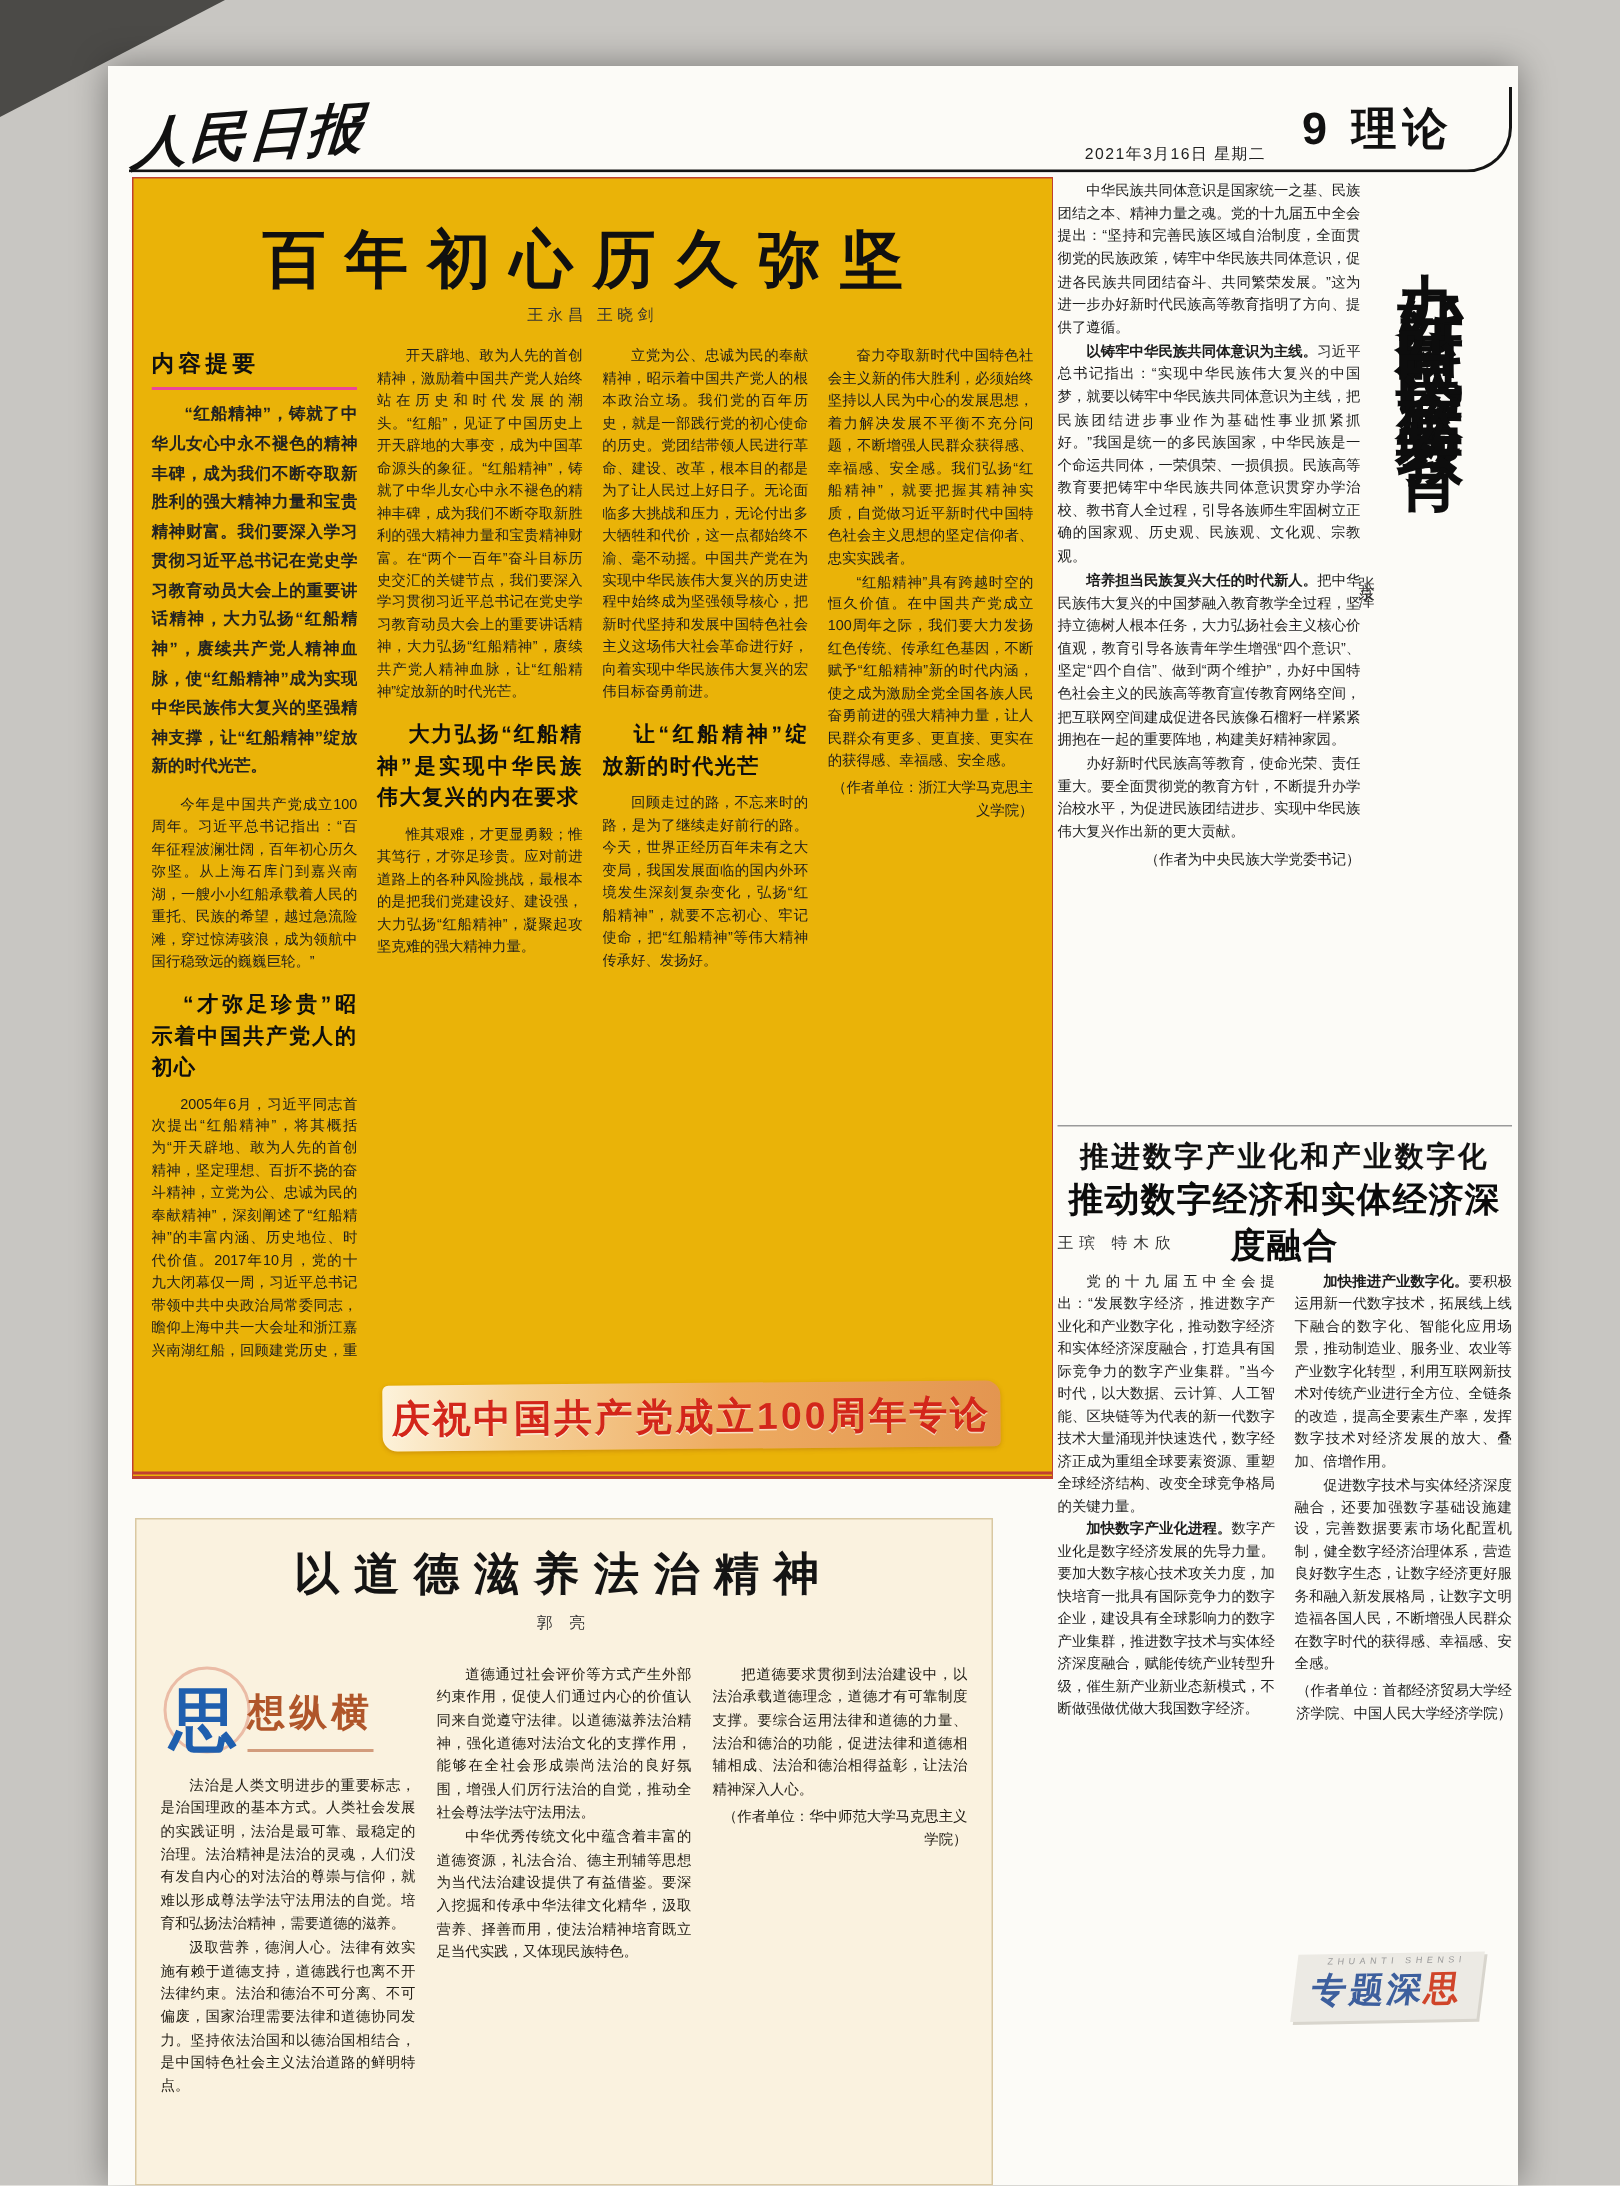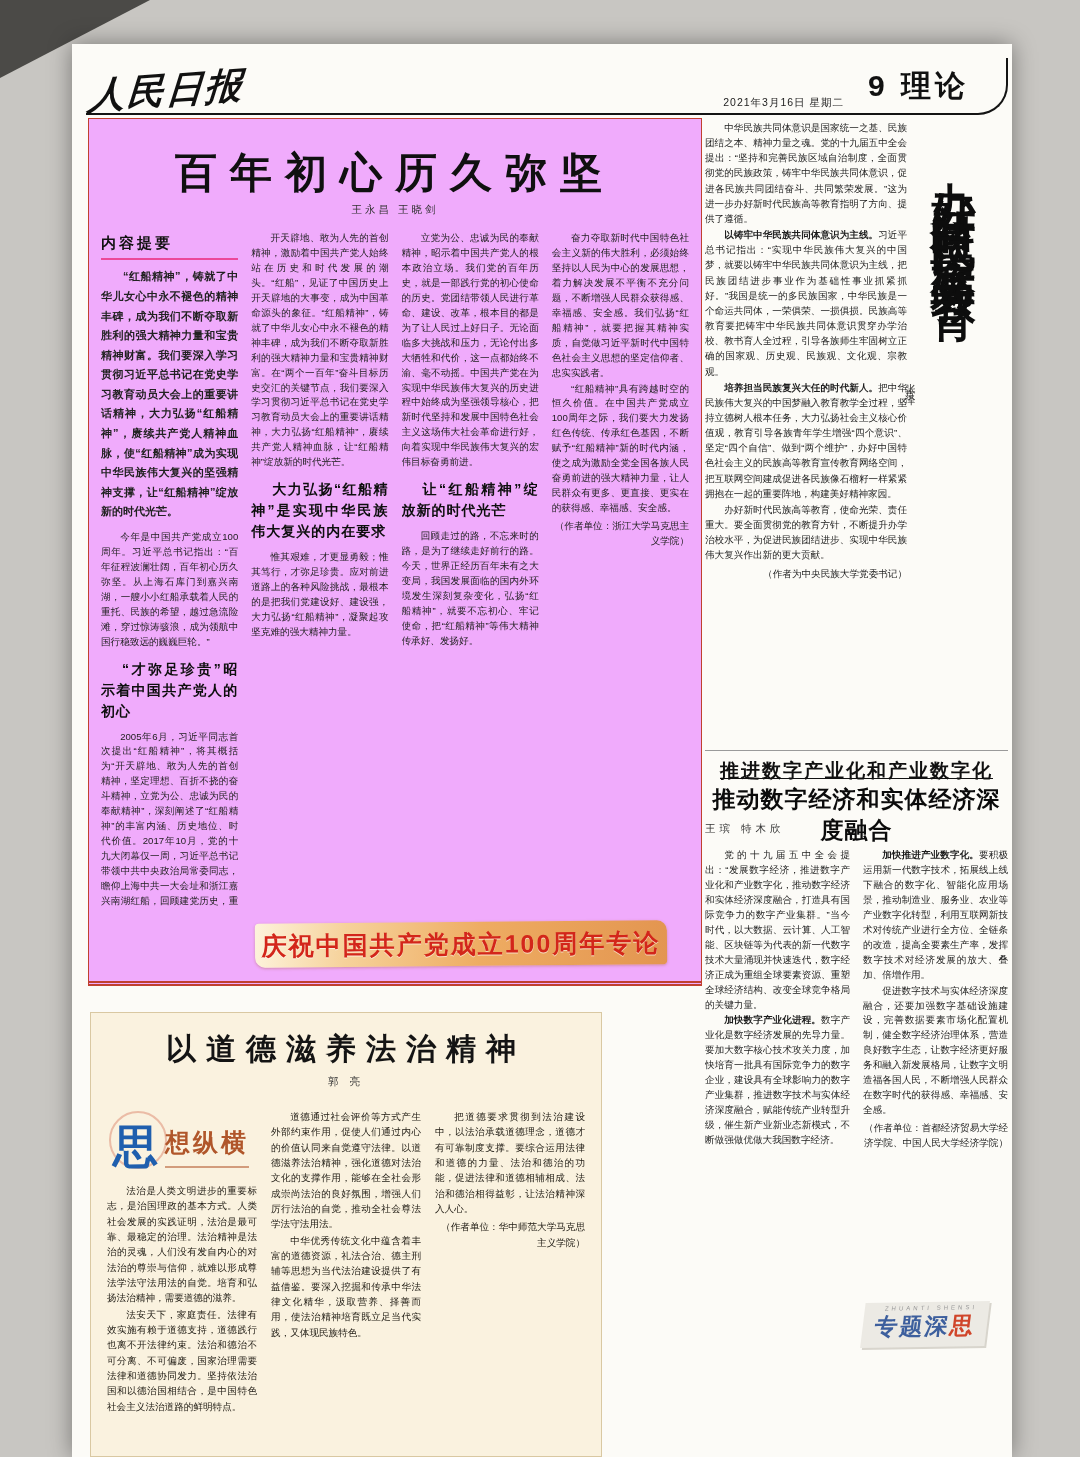--- a/index.html
+++ b/index.html
@@ -18,21 +18,21 @@
   .mast-logo { position:absolute; left:16px; top:22px; font-size:37px; font-weight:900;
      font-style:italic; font-family:"DejaVu Serif", serif; letter-spacing:2px;
      transform:rotate(-4deg) skewX(-8deg); color:#111; }
   .mast-date { position:absolute; left:560px; top:52px; width:212px; text-align:right;
      font-size:10.5px; color:#222; letter-spacing:1px; }
   .mast-page { position:absolute; left:796px; top:22px; width:132px; font-size:30px;
      font-weight:900; color:#111; letter-spacing:4px; }
 
   
   .redbox { position:absolute; left:16px; top:74px; width:614px; height:868px;
-     border:1.5px solid #c04030; border-bottom:5px double #c04030; background:#f0abfc; }
+     border:1.5px solid #c04030; border-bottom:5px double #c04030; background:#eab308; }
   .main-title { position:absolute; left:0; top:26px; width:100%; text-align:center;
      font-size:42px; font-weight:900; letter-spacing:13px; color:#101010;
      font-family:"Liberation Sans", sans-serif; }
   .main-byline { position:absolute; left:0; top:84px; width:100%; text-align:center;
      font-size:10.5px; color:#333; letter-spacing:3px; }
   .cols { position:absolute; left:12px; right:12px; top:112px; bottom:74px;
      display:flex; gap:13px; }
   .col { flex:1; overflow:hidden; font-size:9.6px; line-height:1.56; text-align:justify;
      color:#1d1d1d; }
   .col p { text-indent:2em; margin-bottom:1px; }
@@ -62,39 +62,39 @@
      font-size:11px; letter-spacing:6px; color:#333; }
   .minzu-vtitle { position:absolute; left:851px; top:102px; height:568px;
      writing-mode:vertical-rl; font-size:45px; font-weight:900; letter-spacing:11px;
      color:#0d0d0d; font-family:"Liberation Serif", serif; }
 
   
   .digital-rule { position:absolute; left:633px; top:706px; width:303px;
      border-top:1px solid #9a9a9a; }
   .digital-kicker { position:absolute; left:633px; top:714px; width:303px; text-align:center;
      font-size:19px; font-weight:800; letter-spacing:2px; color:#111;
-     font-family:"Liberation Serif", serif;text-decoration:underline; }
+     font-family:"Liberation Serif", serif; }
   .digital-title { position:absolute; left:629px; top:740px; width:311px; text-align:center;
      font-size:23px; font-weight:900; letter-spacing:1px; color:#0b0b0b; }
   .digital-byline { position:absolute; left:633px; top:778px; width:303px; 
      font-size:10.5px; letter-spacing:4px; color:#333; }
   .digital-body { position:absolute; left:633px; top:804px; width:303px; height:600px;
      overflow:hidden; column-count:2; column-gap:13px; font-size:9.6px; line-height:1.56;
      text-align:justify; color:#1d1d1d; }
   .digital-body p { text-indent:2em; margin-bottom:1px; }
   .ztss-wrap { position:absolute; left:768px; top:1254px; width:170px; height:52px;
      background:#fcfbf7; display:flex; align-items:center; justify-content:center; }
   .ztss { transform:skewX(-8deg) rotate(-1deg); background:#eceae4; padding:3px 12px 5px;
      box-shadow:2px 2px 0 #d8d5cd; text-align:center; }
   .ztss-sub { font-size:6px; color:#9a9a9a; letter-spacing:3px; text-align:right; }
   .ztss-main { font-size:23px; font-weight:900; letter-spacing:2px; }
   .ztss-blue { color:#3d5f9d; } .ztss-red { color:#d0452a; }
 
   
-  .cream { position:absolute; left:18px; top:968px; width:512px; height:445px;
+  .cream { position:absolute; left:18px; top:968px; width:572px; height:445px;
      background:#faf2df; border:1px solid #d9c8a2; }
   .cream-title { position:absolute; left:0; top:16px; width:100%; text-align:center;
      font-size:30px; font-weight:900; letter-spacing:10px; color:#141414; }
   .cream-byline { position:absolute; left:0; top:62px; width:100%; text-align:center;
      font-size:10.5px; letter-spacing:4px; color:#333; }
   .cream-cols { position:absolute; left:16px; right:16px; top:96px; bottom:4px;
      display:flex; gap:14px; }
   .mcol { flex:1; overflow:hidden; font-size:9.6px; line-height:1.6; text-align:justify;
      color:#242018; }
   .mcol p { text-indent:2em; margin-bottom:1px; }
@@ -187,21 +187,21 @@
   <div class="cream">
     <div class="cream-title">以道德滋养法治精神</div>
     <div class="cream-byline">郭  亮</div>
     <div class="cream-cols">
       <div class="mcol">
         <div class="sxzh">
           <span class="sxzh-big">思</span>
           <span class="sxzh-rest">想纵横</span>
         </div>
         <p>法治是人类文明进步的重要标志，是治国理政的基本方式。人类社会发展的实践证明，法治是最可靠、最稳定的治理。法治精神是法治的灵魂，人们没有发自内心的对法治的尊崇与信仰，就难以形成尊法学法守法用法的自觉。培育和弘扬法治精神，需要道德的滋养。</p>
-        <p>法安天下，家庭责任。法律有效实施有赖于道德支持，道德践行也离不开法律约束。法治和德治不可分离、不可偏废，国家治理需要法律和道德协同发力。坚持依法治国和以德治国相结合，是中国特色社会主义法治道路的鲜明特点。</p>
+        <p>汲取营养，德润人心。法律有效实施有赖于道德支持，道德践行也离不开法律约束。法治和德治不可分离、不可偏废，国家治理需要法律和道德协同发力。坚持依法治国和以德治国相结合，是中国特色社会主义法治道路的鲜明特点。</p>
       </div>
       <div class="mcol">
         <p>道德通过社会评价等方式产生外部约束作用，促使人们通过内心的价值认同来自觉遵守法律。以道德滋养法治精神，强化道德对法治文化的支撑作用，能够在全社会形成崇尚法治的良好氛围，增强人们厉行法治的自觉，推动全社会尊法学法守法用法。</p>
         <p>中华优秀传统文化中蕴含着丰富的道德资源，礼法合治、德主刑辅等思想为当代法治建设提供了有益借鉴。要深入挖掘和传承中华法律文化精华，汲取营养、择善而用，使法治精神培育既立足当代实践，又体现民族特色。</p>
       </div>
       <div class="mcol">
         <p>把道德要求贯彻到法治建设中，以法治承载道德理念，道德才有可靠制度支撑。要综合运用法律和道德的力量、法治和德治的功能，促进法律和道德相辅相成、法治和德治相得益彰，让法治精神深入人心。</p>
         <p class="sig">（作者单位：华中师范大学马克思主义学院）</p>
       </div>
     </div>

